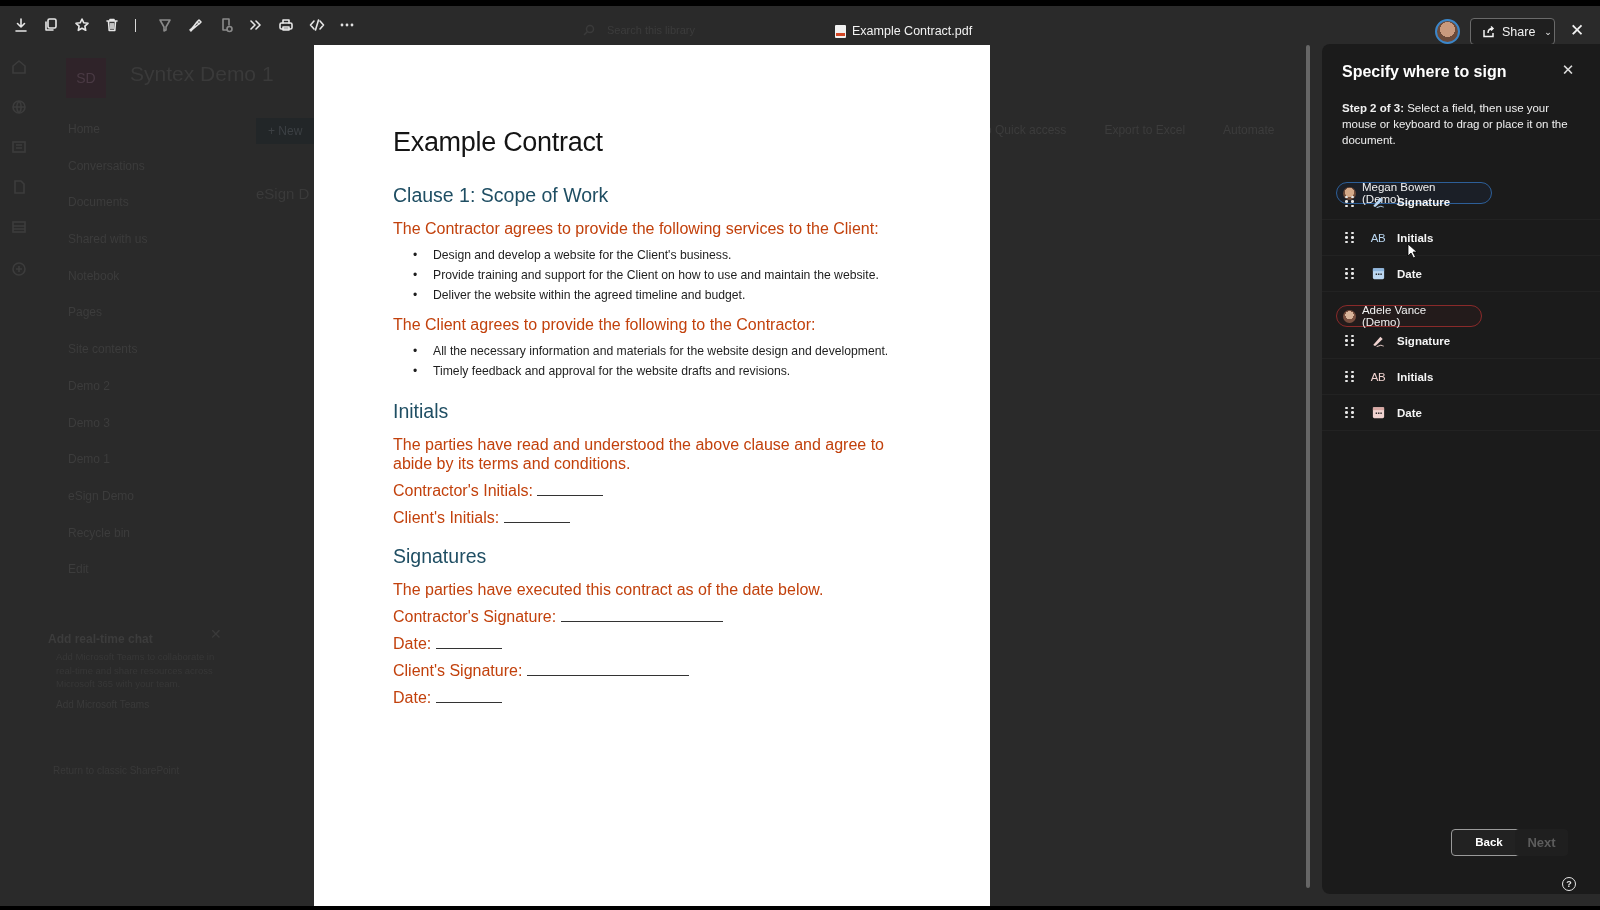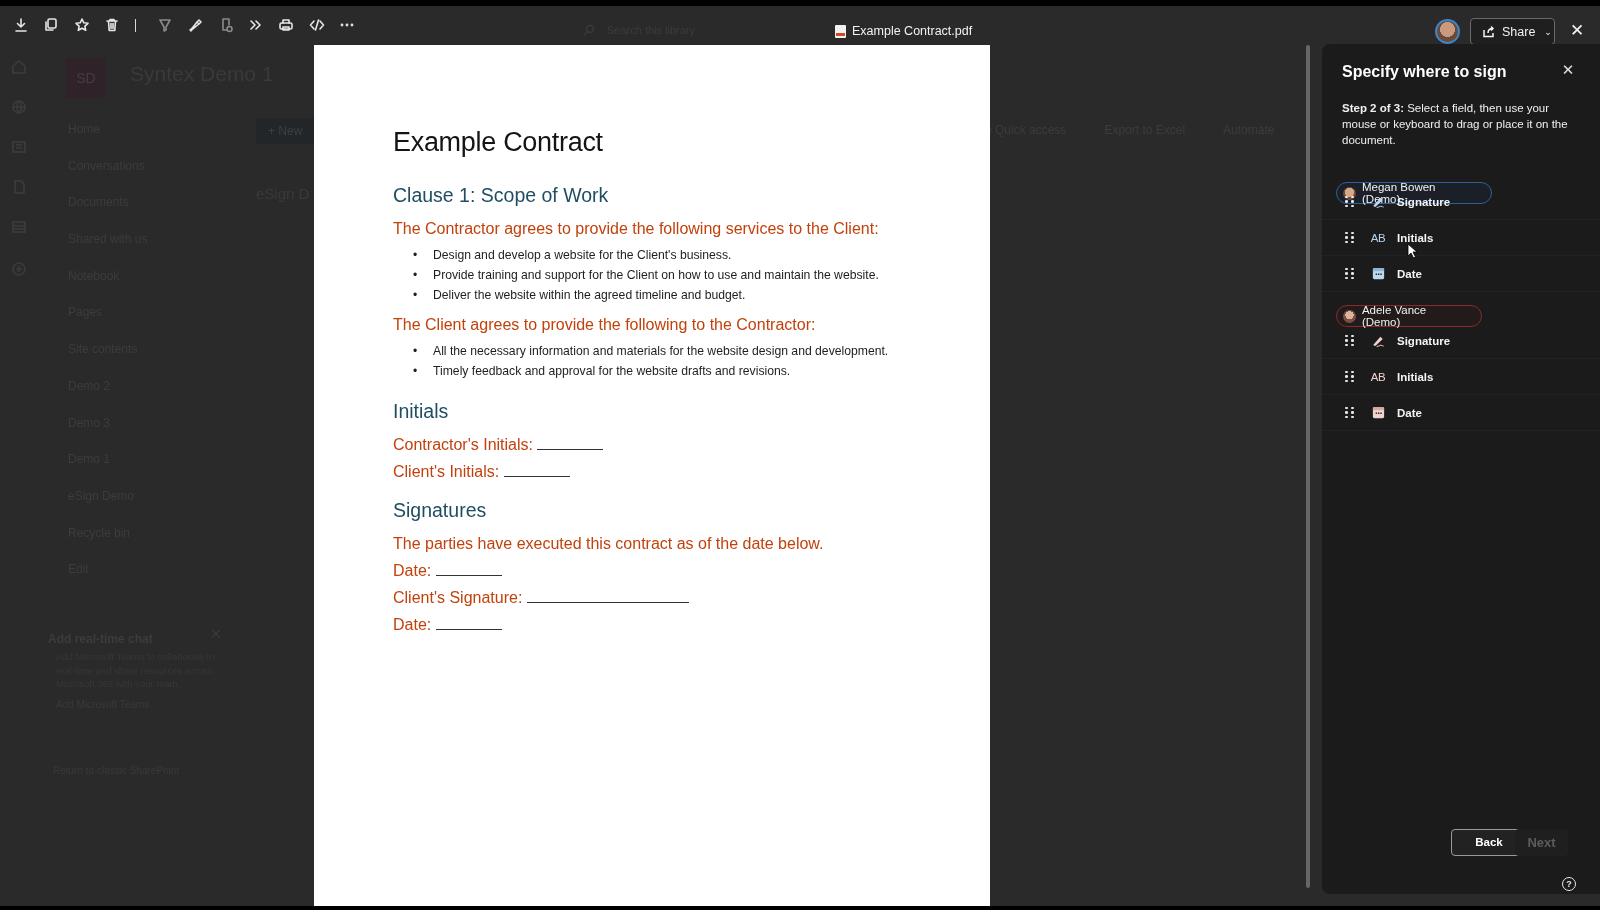--- a/index.html
+++ b/index.html
@@ -268,26 +268,28 @@
     <li>Deliver the website within the agreed timeline and budget.</li>
   </ul>
   <p class="doc-p">The Client agrees to provide the following to the Contractor:</p>
   <ul class="doc-ul">
     <li>All the necessary information and materials for the website design and development.</li>
     <li>Timely feedback and approval for the website drafts and revisions.</li>
   </ul>
   <div class="spacer-sm"></div>
 
   <h2 class="doc-h2">Initials</h2>
+  <p class="doc-p">The parties have read and understood the above clause and agree to abide by its terms and conditions.</p>
   <p class="doc-p"><span>Contractor's Initials:</span> <span class="fill-line" style="width:66px"></span></p>
   <p class="doc-p"><span>Client's Initials:</span> <span class="fill-line" style="width:66px"></span></p>
   <div class="spacer-sm"></div>
 
   <h2 class="doc-h2">Signatures</h2>
   <p class="doc-p">The parties have executed this contract as of the date below.</p>
+  <p class="doc-p"><span>Contractor's Signature:</span> <span class="fill-line" style="width:162px"></span></p>
   <p class="doc-p"><span>Date:</span> <span class="fill-line" style="width:66px"></span></p>
   <p class="doc-p"><span>Client's Signature:</span> <span class="fill-line" style="width:162px"></span></p>
   <p class="doc-p"><span>Date:</span> <span class="fill-line" style="width:66px"></span></p>
 </div>
 
 <div class="scrollbar"></div>
 
 <div class="panel">
   <div class="panel-title">Specify where to sign</div>
   <div class="panel-close">✕</div>

